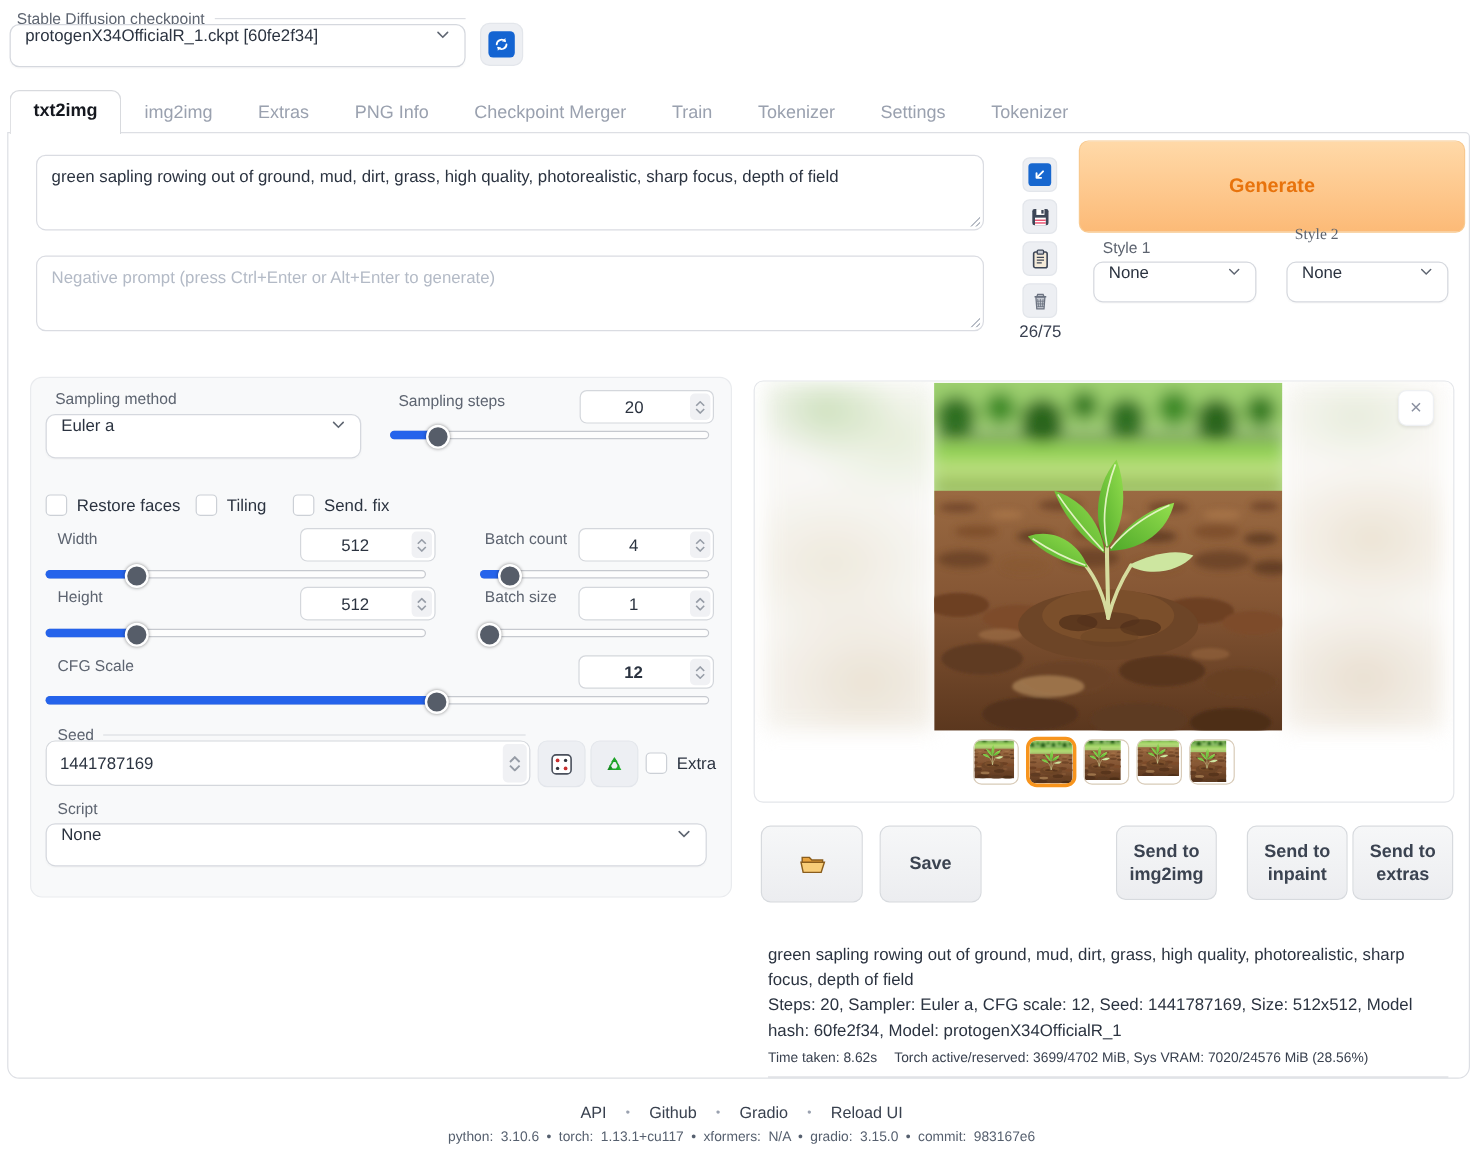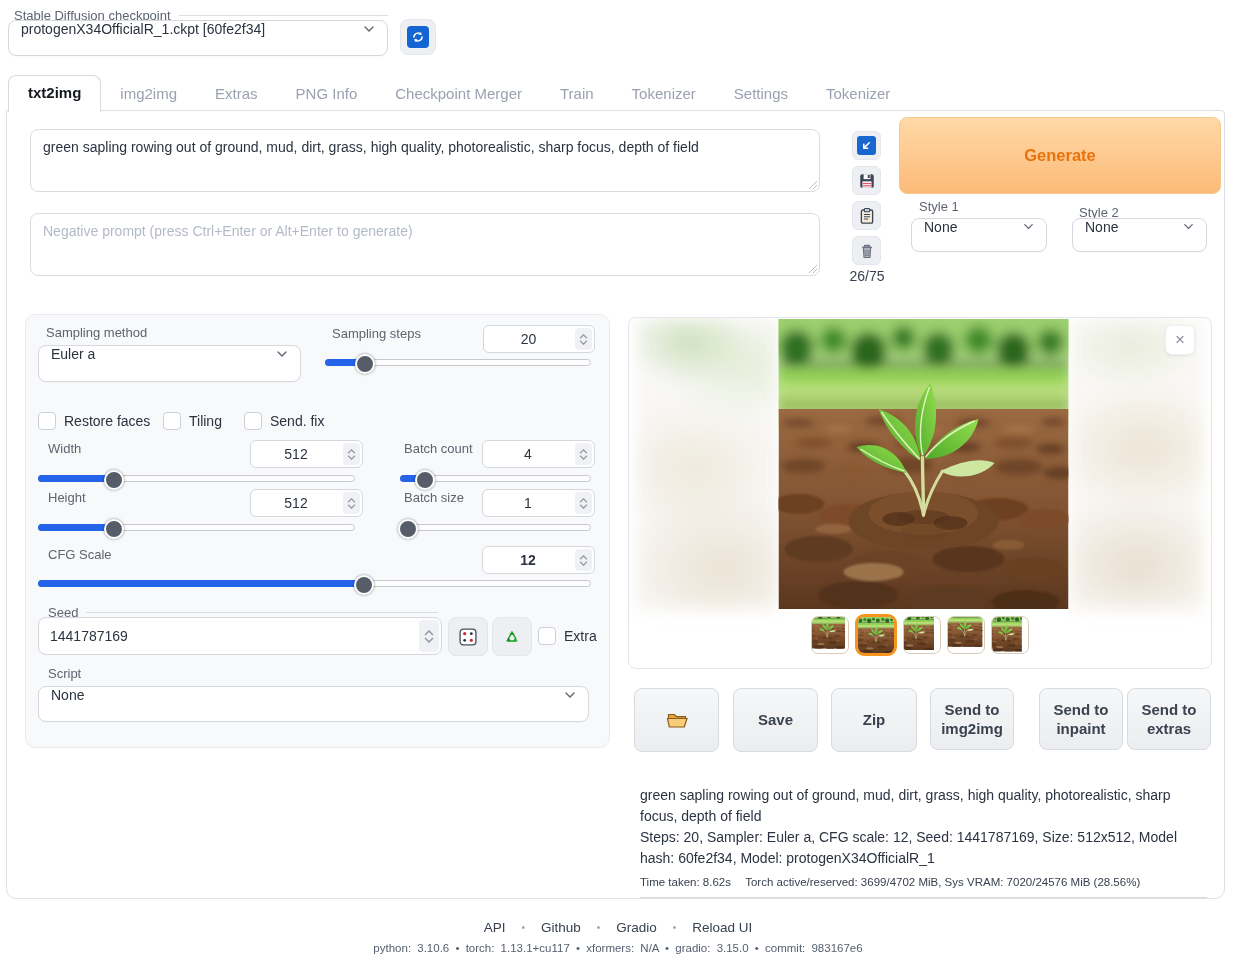--- a/index.html
+++ b/index.html
@@ -256,21 +256,21 @@
   <div class="abs" style="left:899px;top:117px;width:320px;height:75px;border-radius:8px;cursor:pointer;
        background:linear-gradient(180deg,#ffd9a8,#fcba77);border:1px solid #f8c98f;
        display:flex;align-items:center;justify-content:center;font-size:16.5px;font-weight:700;color:#e8730c;">Generate</div>
   <div class="abs lbl" style="left:919px;top:199px;">Style 1</div>
   <div class="abs dd" style="left:911px;top:218px;width:136px;height:34px;box-sizing:border-box;">
     <span class="val">None</span>
     <svg width="15" height="15" viewBox="0 0 24 24">
         <path d="M6 9l6 6 6-6" stroke="#5f6672" stroke-width="2" fill="none" stroke-linecap="round"></path>
       </svg>
   </div>
-  <div class="abs lbl" style="left:1079px;top:205px;">Style 2</div>
+  <div class="abs lbl" style="left:1079px;top:187px;font-family:Liberation Serif, serif;">Style 2</div>
   <div class="abs dd" style="left:1072px;top:218px;width:135px;height:34px;box-sizing:border-box;">
     <span class="val">None</span>
     <svg width="15" height="15" viewBox="0 0 24 24">
         <path d="M6 9l6 6 6-6" stroke="#5f6672" stroke-width="2" fill="none" stroke-linecap="round"></path>
       </svg>
   </div>
 
   <div class="abs subpanel" style="left:25px;top:314px;width:583px;height:432px;"></div>
 
   <div class="abs lbl" style="left:46px;top:325px;">Sampling method</div>
@@ -492,21 +492,20 @@
     </div>
   </div>
 
   <div class="abs graybtn" style="left:634px;top:688px;width:83px;height:62px;">
     <svg width="24" height="24" viewBox="0 0 24 24">
       <path d="M3.5 6.5h6l2 2.2h9v2.8h-17z" fill="#e8a33d" stroke="#8a5d1d" stroke-width="1.2"></path>
       <path d="M2.5 10.5h19.5L19.3 19H4.3z" fill="#f8cd78" stroke="#8a5d1d" stroke-width="1.2"></path>
     </svg>
   </div>
   <div class="abs graybtn" style="left:733px;top:688px;width:83px;height:62px;">Save</div>
-  <div class="abs graybtn" style="left:831px;top:688px;width:84px;height:62px;">Zip</div>
   <div class="abs graybtn" style="left:930px;top:688px;width:84px;height:62px;padding:0 10px;box-sizing:border-box;">Send to img2img</div>
   <div class="abs graybtn" style="left:1028px;top:688px;width:84px;height:62px;padding:0 10px;box-sizing:border-box;margin-left:11px;">Send to inpaint</div>
   <div class="abs graybtn" style="left:1127px;top:688px;width:84px;height:62px;padding:0 10px;box-sizing:border-box;">Send to extras</div>
 
   <div class="abs" style="left:640px;top:785px;width:567px;border-bottom:1px solid #d9dbe0;padding-bottom:9px;">
     <div class="infotext">green sapling rowing out of ground, mud, dirt, grass, high quality, photorealistic, sharp focus, depth of field</div>
     <div class="infotext">Steps: 20, Sampler: Euler a, CFG scale: 12, Seed: 1441787169, Size: 512x512, Model hash: 60fe2f34, Model: protogenX34OfficialR_1</div>
     <div class="smallinfo" style="margin-top:7px;">
       <span>Time taken: 8.62s</span>
       <span style="display:inline-block;width:8px;"></span>

